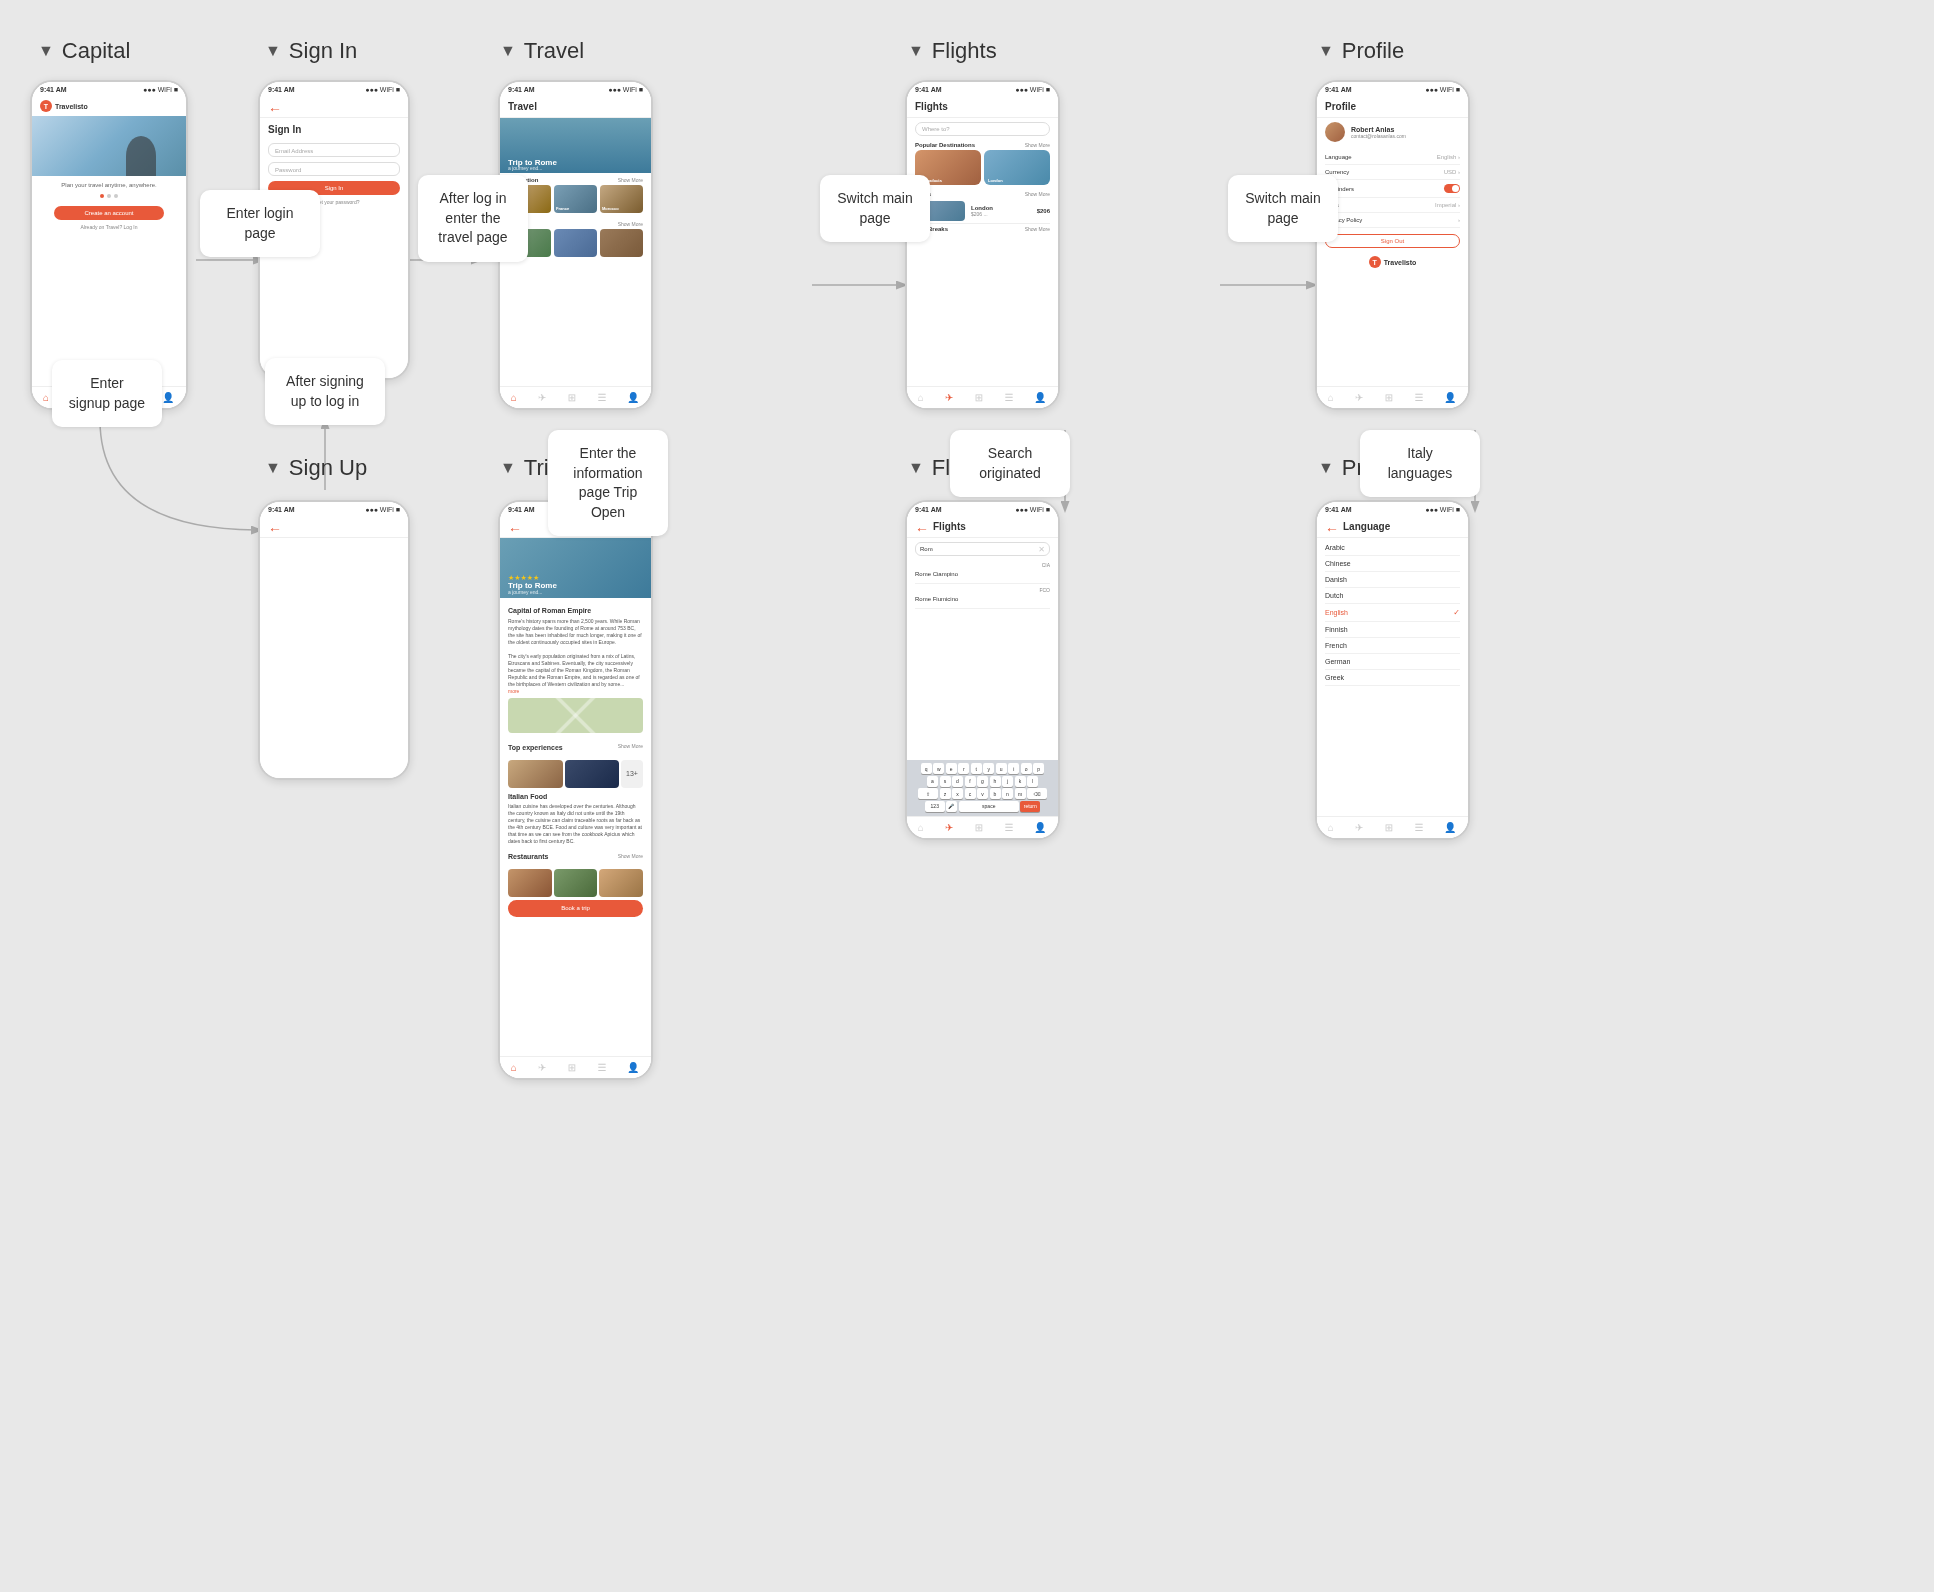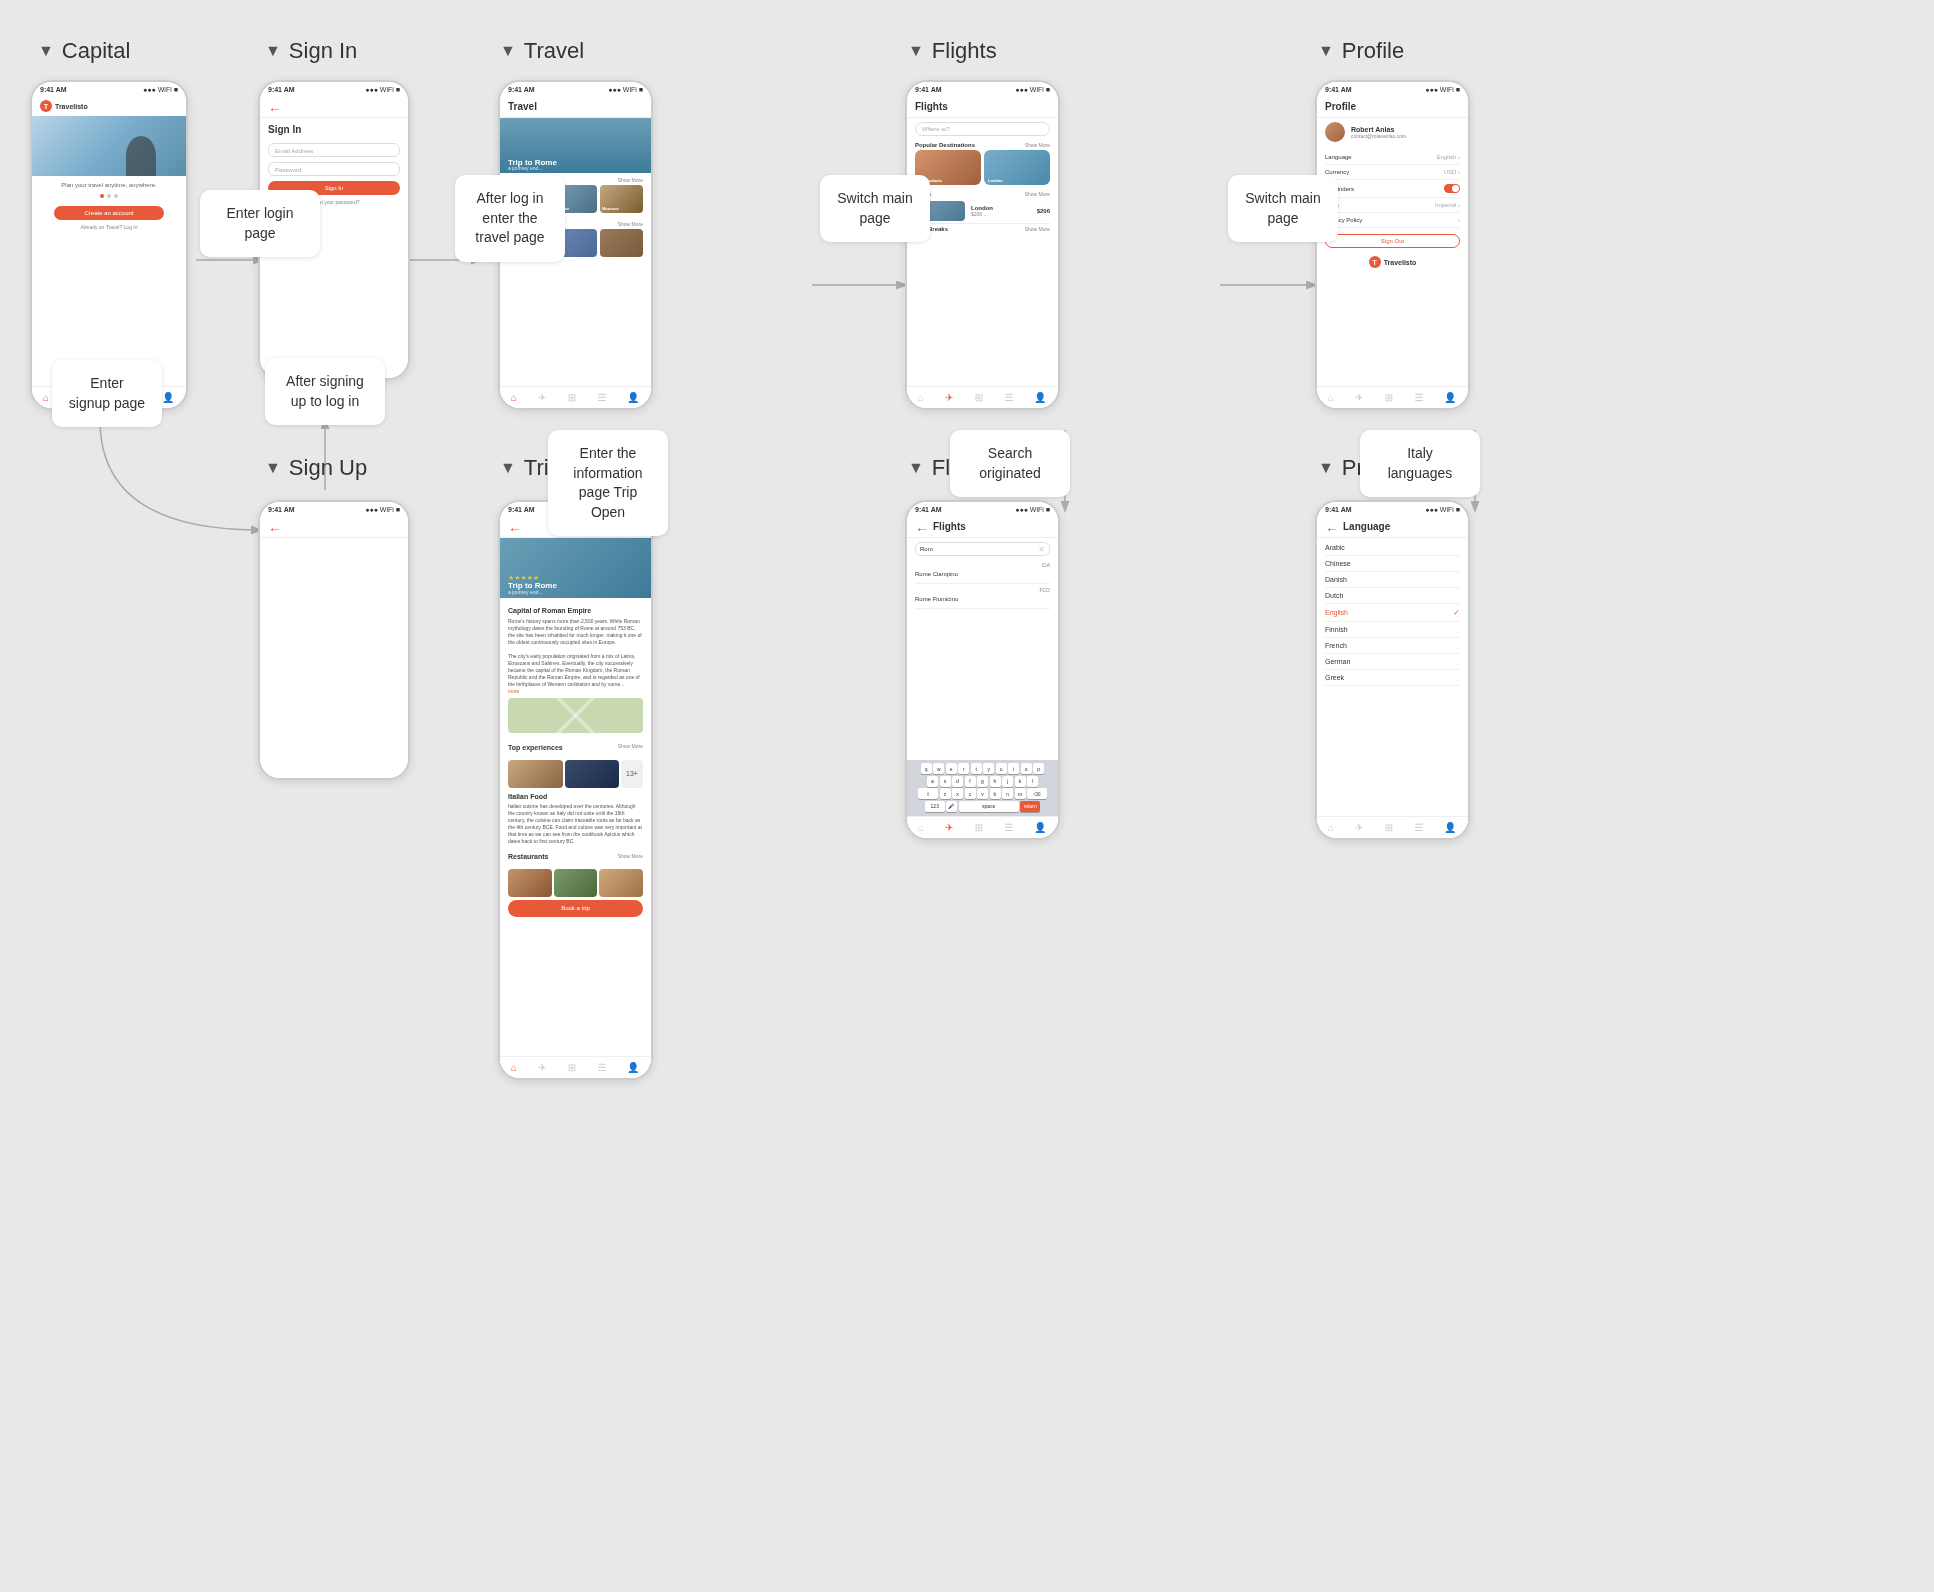--- a/index.html
+++ b/index.html
@@ -1017,21 +1017,21 @@
   </div>
 
   <div class="callout" style="left: 200px; top: 190px; width: 120px;">
     <span>Enter login page</span>
   </div>
 
   <div class="callout" style="left: 52px; top: 360px; width: 110px;">
     <span>Enter signup page</span>
   </div>
 
-  <div class="callout" style="left: 418px; top: 175px; width: 110px; margin-left: 37px;">
+  <div class="callout" style="left: 418px; top: 175px; width: 110px;">
     <span>After log in enter the travel page</span>
   </div>
 
   <div class="callout" style="left: 265px; top: 358px; width: 120px;">
     <span>After signing up to log in</span>
   </div>
 
   <div class="callout" style="left: 548px; top: 430px; width: 120px; ">
     <span>Enter the information page Trip Open</span>
   </div>

